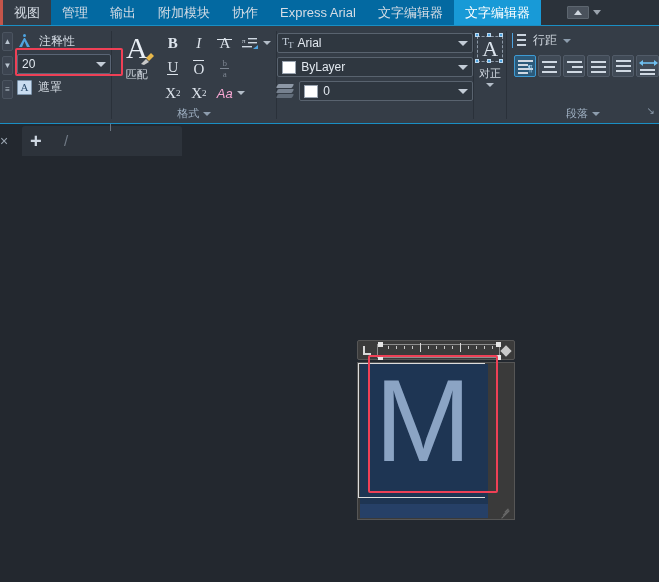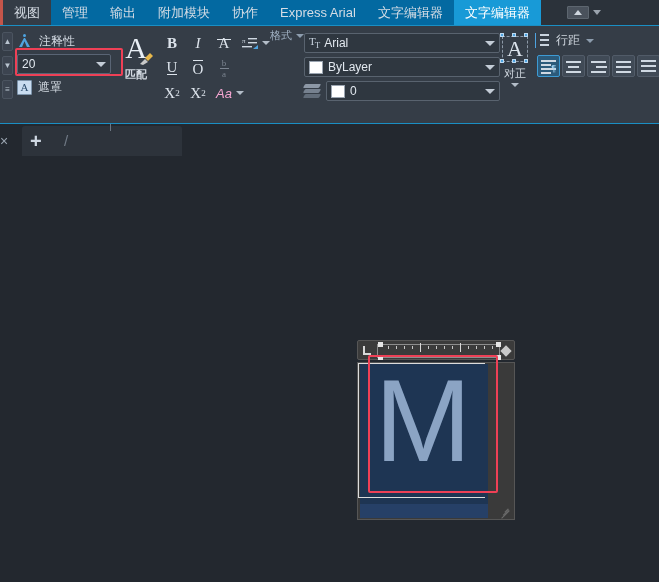--- a/index.html
+++ b/index.html
@@ -38,21 +38,21 @@
   .tri-up { width:0;height:0;border-left:4px solid transparent;border-right:4px solid transparent;border-bottom:5px solid #cfd6de; }
   .tri-dn { width:0;height:0;border-left:4px solid transparent;border-right:4px solid transparent;border-top:5px solid #9aa3ad; }
 
   
   .ribbon {
     position: absolute; top: 25px; left: 0; width: 659px; height: 98px;
     background: #353d47;
     border-top: 1px solid #1a8fc4;
     display: flex;
   }
-  .panel { position: relative; height: 97px; display: flex; }
+  .panel { position: relative; height: 97px; display: flex; flex-direction: column; }
   .panel-body { flex: 1; display: flex; align-items: flex-start; padding-top: 4px; }
   .panel-label {
     height: 19px; line-height: 19px; text-align: center;
     color: #9fb0c2; font-size: 11px; white-space: nowrap;
     display: flex; align-items: center; justify-content: center; gap: 4px;
   }
   .vsep { width: 1px; background: #2a313a; height: 88px; align-self: center; }
   .lbl-caret { width:0;height:0;border-left:4px solid transparent;border-right:4px solid transparent;border-top:4px solid #8d9dae; }
 
   
@@ -101,21 +101,21 @@
   .fmt-wrap { display: flex; align-items: flex-start; gap: 2px; padding-left: 3px; }
   .match-btn { width: 44px; display: flex; flex-direction: column; align-items: center; gap: 1px; padding-top: 2px; }
   .bigA {
     width: 34px; height: 34px; position: relative;
     color: #e8eef5; font-size: 30px; line-height: 32px; font-family: "Liberation Serif", serif;
     text-align: center;
   }
   .brush {
     position: absolute; right: -2px; bottom: 0px; width: 16px; height: 14px;
   }
-  .match-cap { color: #d3dae2; font-size: 11px; font-weight: bold; }
+  .match-cap { color: #d3dae2; font-size: 11px; }
 
   .fmt-grid { display: flex; flex-direction: column; gap: 3px; padding-top: 2px; }
   .fmt-row { display: flex; align-items: center; gap: 2px; }
   .fbtn {
     width: 24px; height: 22px; display: flex; align-items: center; justify-content: center;
     color: #dde4ec; font-size: 14px; border-radius: 2px;
   }
   .fbtn.serif { font-family: "Liberation Serif", serif; font-size: 15px; }
   .fbtn.blue { color: #f9a8d4; font-style: italic; }
   .mini-caret { width:0;height:0;border-left:4px solid transparent;border-right:4px solid transparent;border-top:4px solid #b3bdc8; margin-left:-2px; }

